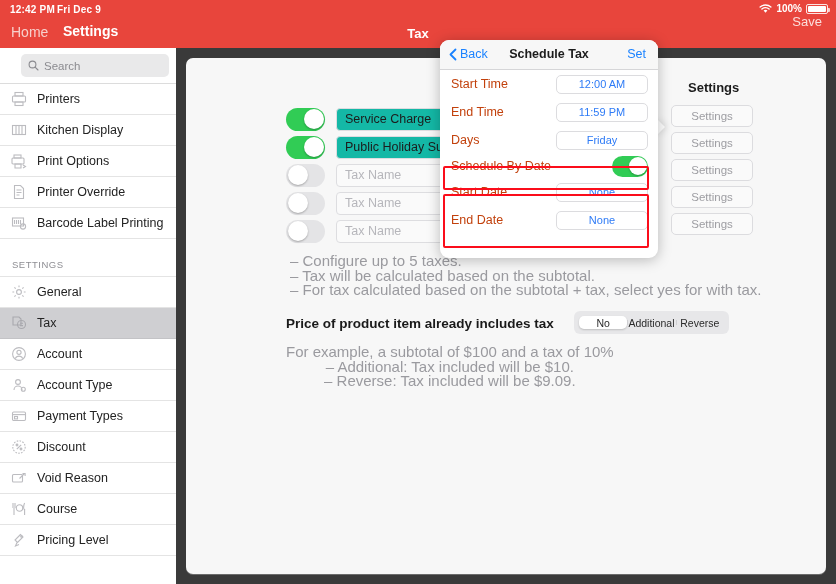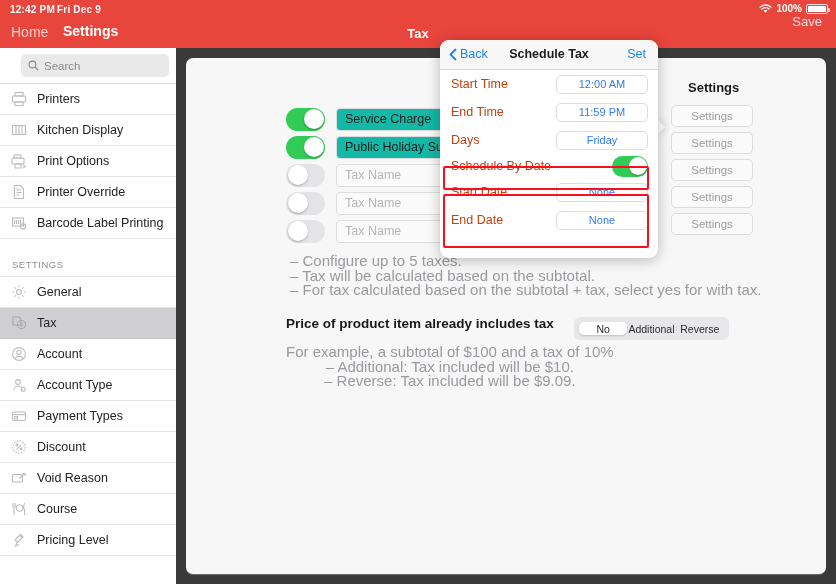--- a/index.html
+++ b/index.html
@@ -113,21 +113,21 @@
   }
 
   .notes1 { position:absolute; left:104px; top:196px; }
   .note-line { font-size:15px; color:#9a9a9f; line-height:14.5px; }
 
   .price-title {
     position:absolute; left:100px; top:258px; font-size:13.5px; font-weight:bold; color:#1a1a1a;
   }
   .seg {
     position:absolute; left:388px; top:253px; width:155px; height:23px;
-    background:#e7e7e9; border-radius:6px; display:flex; padding:5px;margin-top:6px;
+    background:#e7e7e9; border-radius:6px; display:flex; padding:5px;
   }
   .seg-item {
     flex:1; display:flex; align-items:center; justify-content:center;
     font-size:10.5px; color:#2b2b2b; position:relative;
   }
   .seg-item.active { background:#fff; border-radius:5px; box-shadow:0 1px 2px rgba(0,0,0,.18); }
   .seg-item + .seg-item:not(.active)::before {
     content:''; position:absolute; left:0; top:4px; bottom:4px; width:1px; background:#cfcfd2;
   }
   .notes2 { position:absolute; left:100px; top:287px;text-align:center; }

